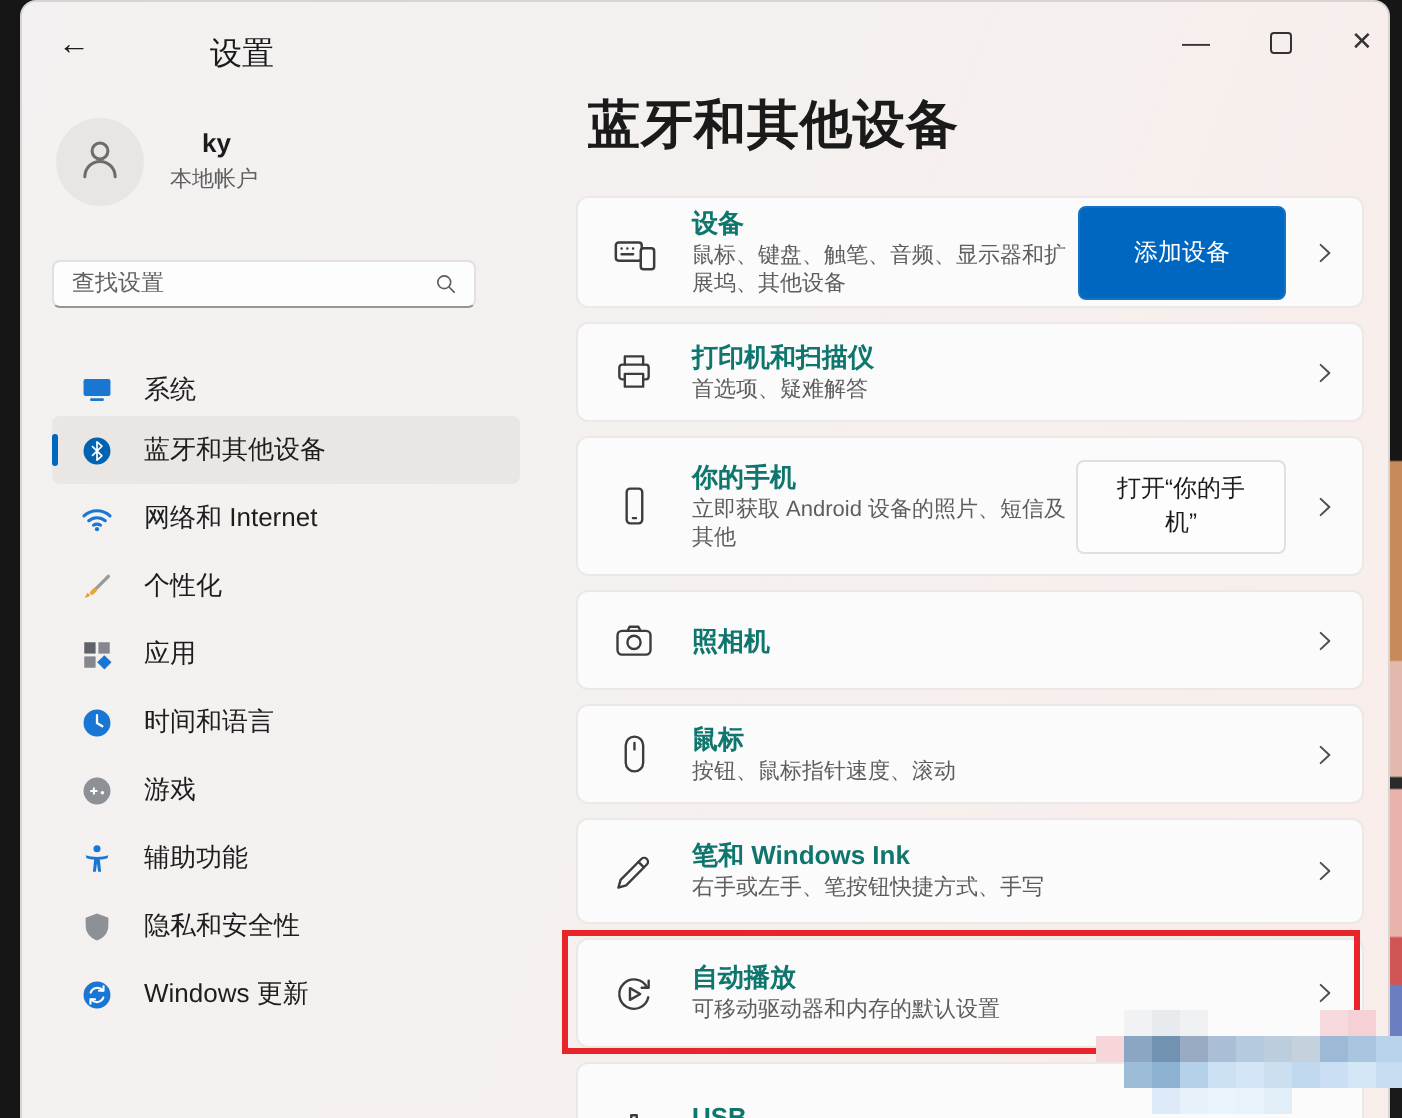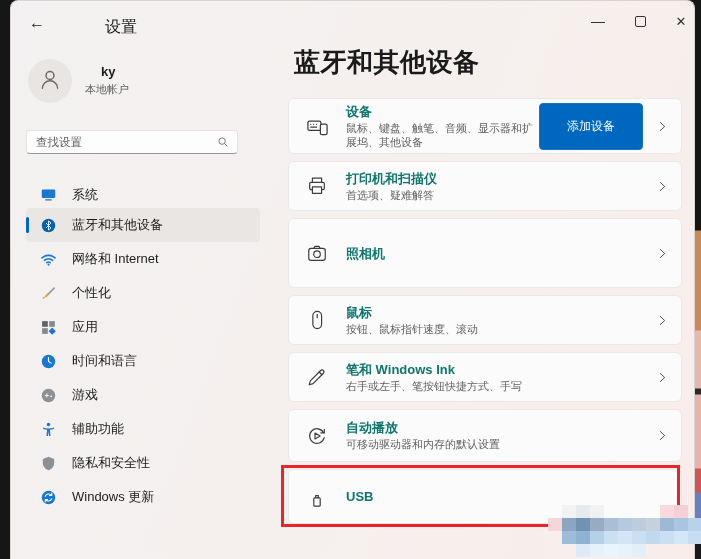--- a/index.html
+++ b/index.html
@@ -249,20 +249,41 @@
         <div class="card-spacer"></div>
         <span class="chevron">
           <svg width="13" height="13" viewBox="0 0 24 24" fill="none">
             <path d="M8 4.5l8 7.5-8 7.5" stroke="#4d4d4d" stroke-width="1.8" stroke-linecap="round" stroke-linejoin="round"></path>
           </svg>
         </span>
       </div>
       <div class="card">
         <span class="card-icon">
           <svg width="22" height="22" viewBox="0 0 24 24" fill="none">
+            <g stroke="#3c3c3c" stroke-width="1.3" stroke-linecap="round">
+              <rect x="8" y="2.5" width="8.5" height="19" rx="2"></rect>
+              <path d="M11.4 18.6h1.7"></path>
+            </g>
+          </svg>
+        </span>
+        <div class="card-text">
+          <div class="card-title">你的手机</div>
+          <div class="card-sub">立即获取 Android 设备的照片、短信及其他</div>
+        </div>
+        <div class="card-spacer"></div>
+        <button class="btn secondary">打开“你的手机”</button>
+        <span class="chevron">
+          <svg width="13" height="13" viewBox="0 0 24 24" fill="none">
+            <path d="M8 4.5l8 7.5-8 7.5" stroke="#4d4d4d" stroke-width="1.8" stroke-linecap="round" stroke-linejoin="round"></path>
+          </svg>
+        </span>
+      </div>
+      <div class="card">
+        <span class="card-icon">
+          <svg width="22" height="22" viewBox="0 0 24 24" fill="none">
             <g stroke="#3c3c3c" stroke-width="1.3" stroke-linecap="round" stroke-linejoin="round">
               <path d="M8.5 7l1.1-2.2h4.8L15.5 7"></path>
               <rect x="3" y="7" width="18" height="13" rx="2.5"></rect>
               <circle cx="12" cy="13.3" r="3.6"></circle>
             </g>
           </svg>
         </span>
         <div class="card-text">
           <div class="card-title">照相机</div>
         </div>

